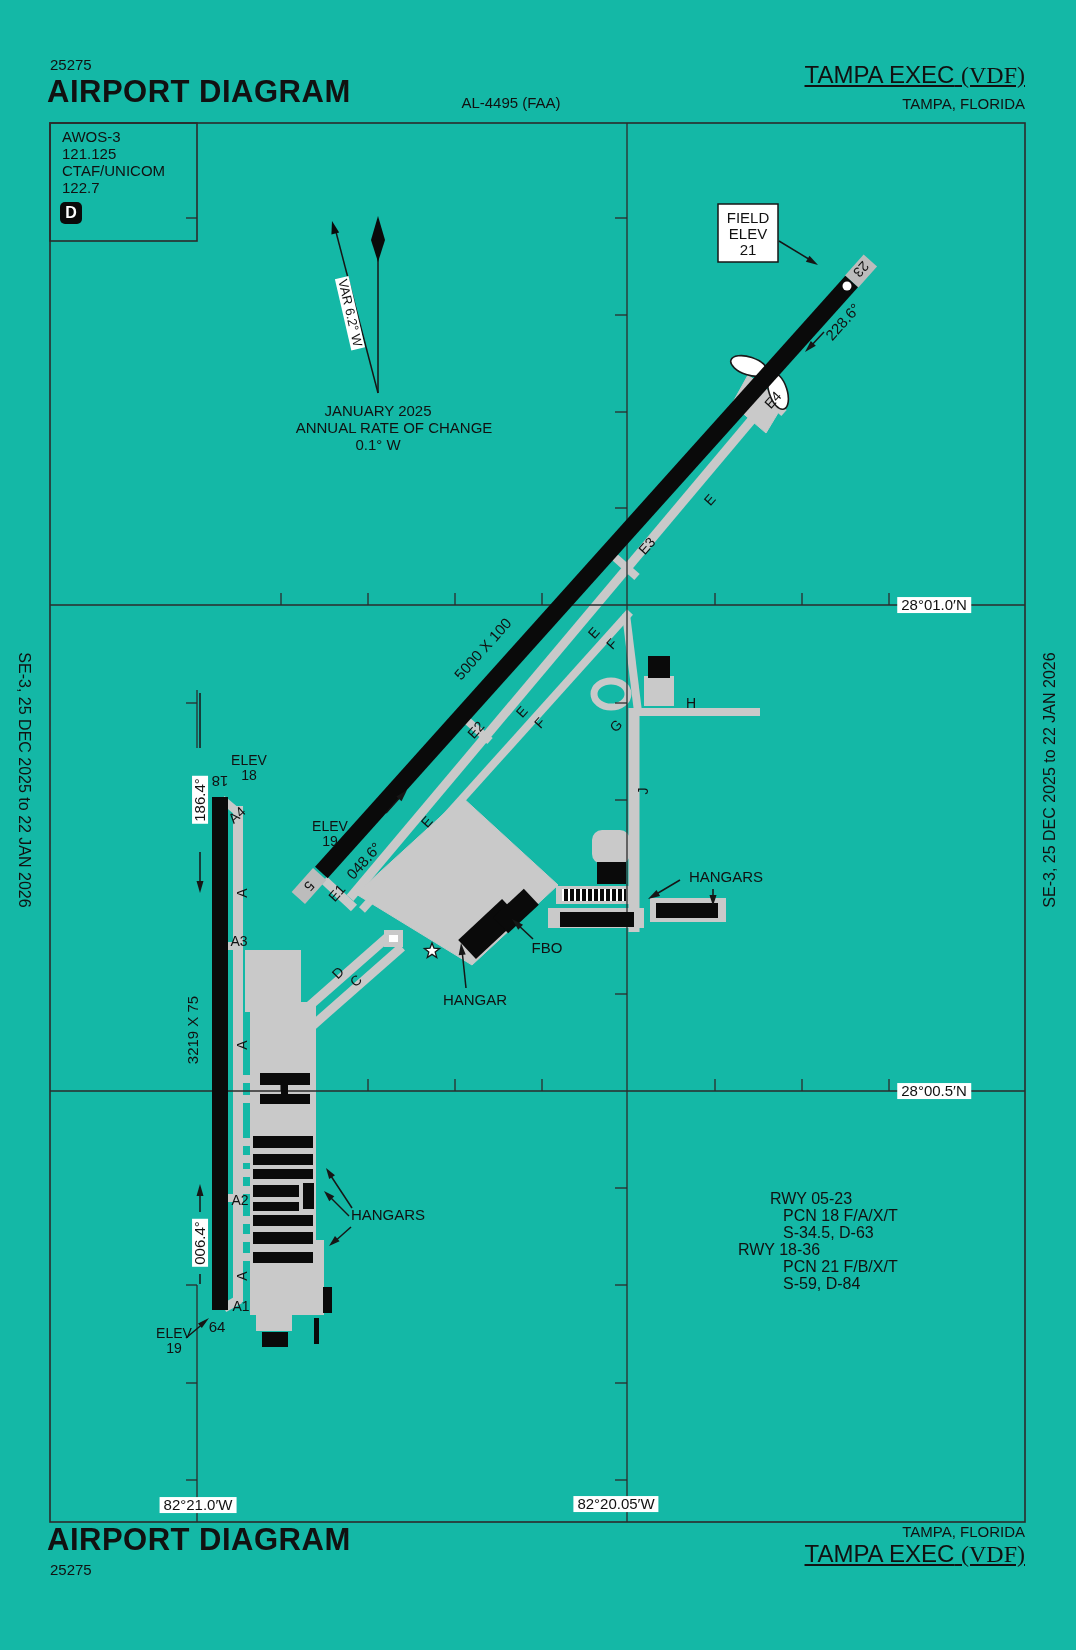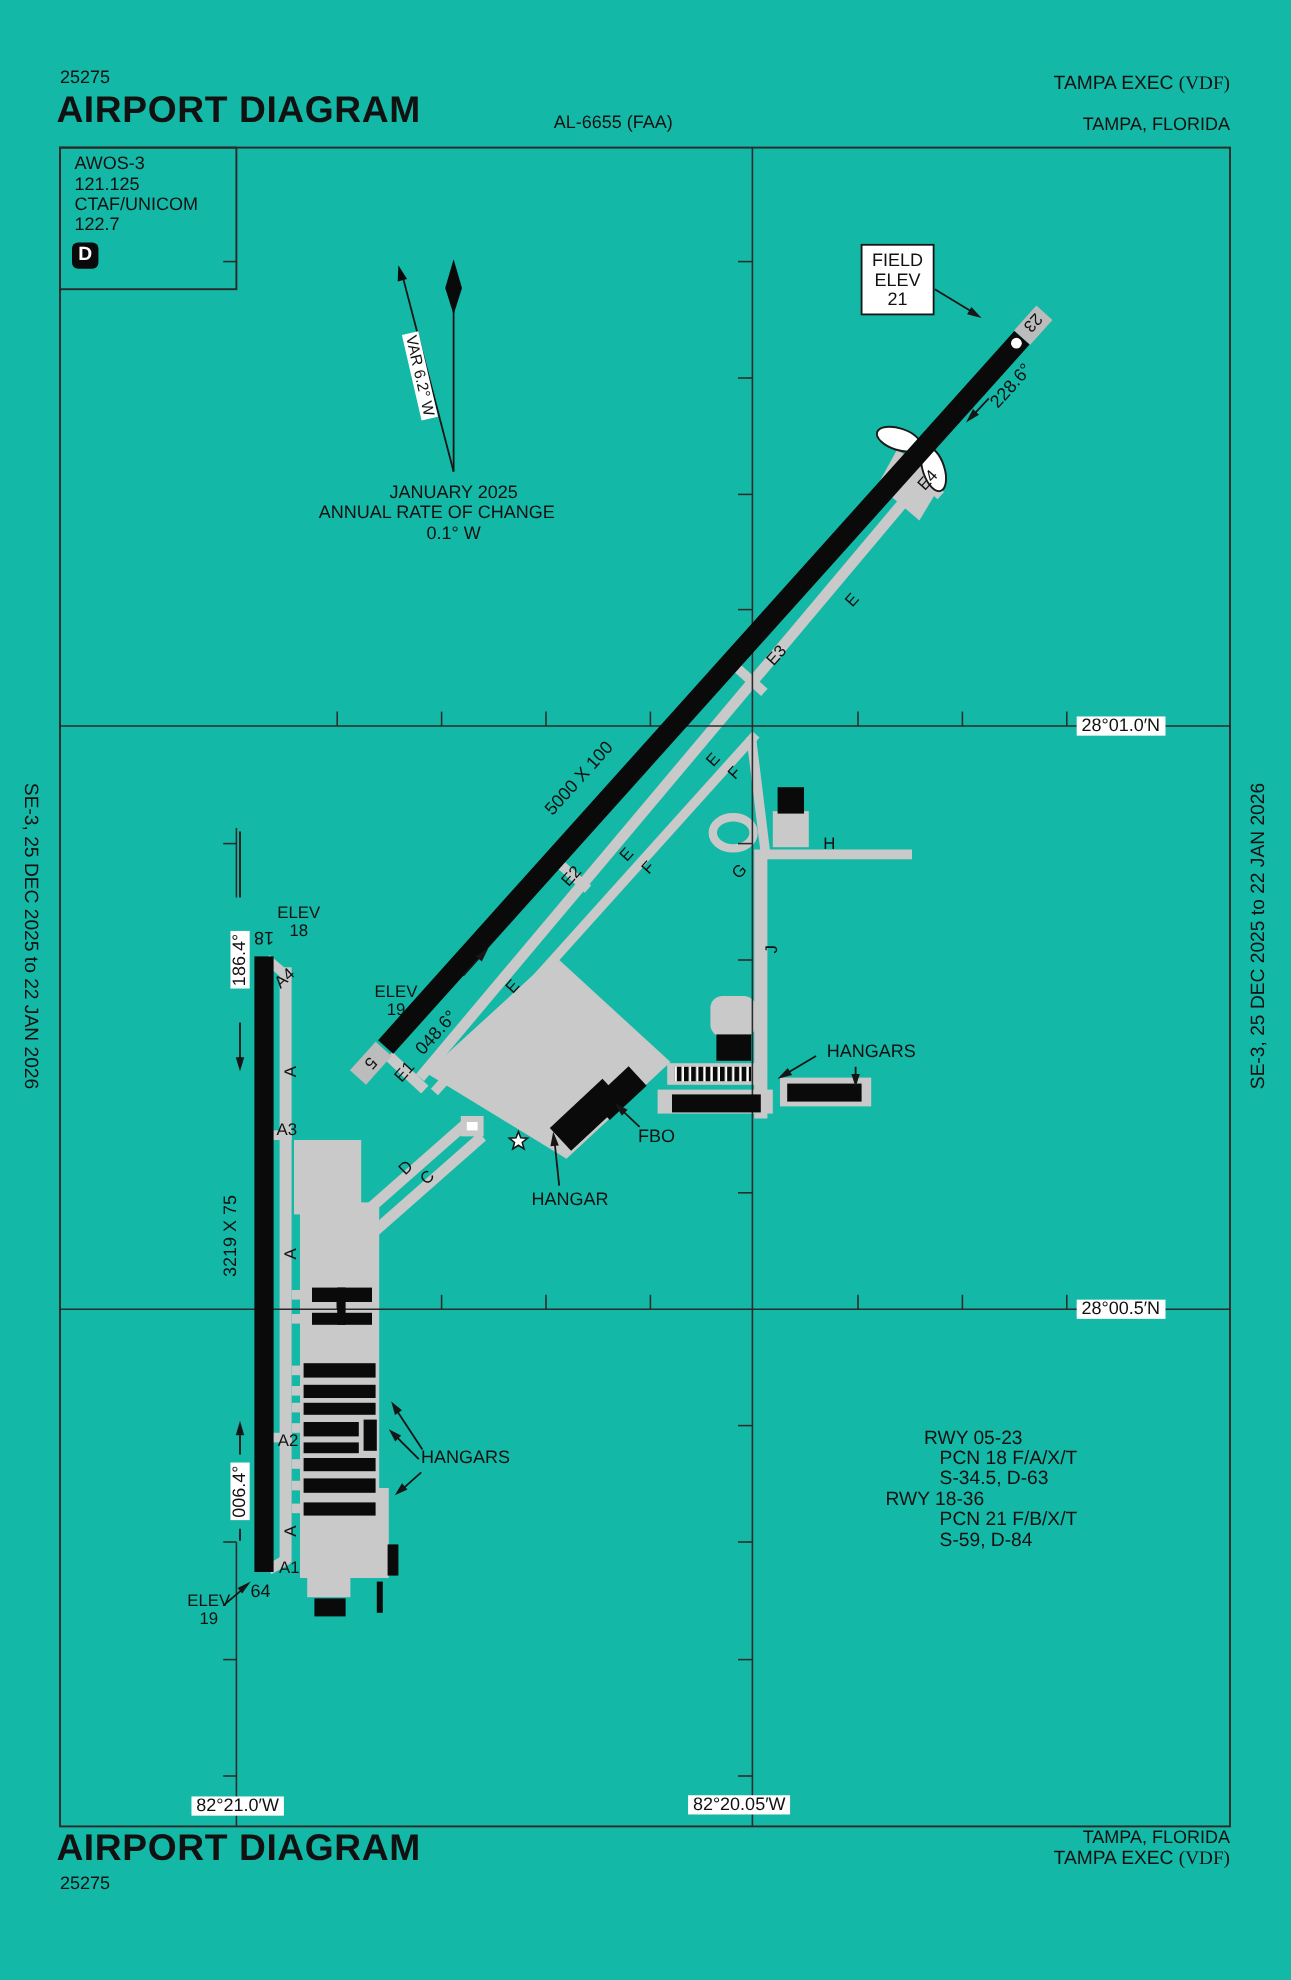--- a/index.html
+++ b/index.html
@@ -5,21 +5,21 @@
   html,body{margin:0;padding:0;background:#fff;}
   .page{position:relative;width:1076px;height:1650px;background:#14b8a6;overflow:hidden;
         font-family:"Liberation Sans",sans-serif;color:#111;}
   svg.geom{position:absolute;left:0;top:0;z-index:1;}
   .lb{position:absolute;z-index:3;white-space:nowrap;font-size:15px;line-height:1.06;color:#111;}
   .c{transform:translate(-50%,-50%);}
   .tl{transform:none;}
   .bgw{background:#fff;padding:0 4px;z-index:4;}
   .blk span{display:block;text-align:center;}
   .big{font-size:31px;font-weight:600;letter-spacing:.5px;}
-  .med{font-size:16px;font-weight:500;}
+  .med{font-size:24px;font-weight:500;text-decoration:underline;}
   .serif{font-family:"Liberation Serif",serif;}
   .right{text-align:right;}
   .badge{position:absolute;z-index:3;width:22px;height:22px;background:#0a0a0a;color:#fff;
          border-radius:5px;font-weight:700;font-size:16px;text-align:center;line-height:22px;}
   .small{font-size:13px;}
   .fs14{font-size:14px;}
   .fs16{font-size:16px;}
   .lh17{line-height:17px;}
 </style>
 </head>
@@ -258,39 +258,39 @@
       <line x1="351" y1="1227" x2="333" y2="1243"></line>
       <polygon points="329,1246 335,1236.1 339.6,1241.3" fill="#161616" stroke="none"></polygon>
     </g>
 
     <polygon points="432,943 434,948.2 439.6,948.5 435.2,952.1 436.7,957.5 432,954.4 427.3,957.5 428.8,952.1 424.4,948.5 430,948.2" fill="#ffffff" stroke="#161616" stroke-width="1.3"></polygon>
   </g>
 </svg>
 
 <div class="lb tl" style="left:50px;top:57px;">25275</div>
 <div class="lb tl big" style="left:47px;top:76px;">AIRPORT DIAGRAM</div>
-<div class="lb c" style="left:511px;top:103px;">AL-6655 (FAA)</div>
+<div class="lb c" style="left:511px;top:103px;">AL-4495 (FAA)</div>
 <div class="lb right med" style="right:51px;top:62px;">
   <span>TAMPA EXEC</span>
   <span class="serif">(VDF)</span>
 </div>
 <div class="lb right" style="right:51px;top:96px;">TAMPA, FLORIDA</div>
 
 <div class="lb c fs16" style="left:24px;top:780px;transform:translate(-50%,-50%) rotate(90deg);">SE-3,  25 DEC 2025  to  22 JAN 2026</div>
 <div class="lb c fs16" style="left:1050px;top:780px;transform:translate(-50%,-50%) rotate(-90deg);">SE-3,  25 DEC 2025  to  22 JAN 2026</div>
 
 <div class="lb tl lh17" style="left:62px;top:128px;">AWOS-3</div>
 <div class="lb tl lh17" style="left:62px;top:145px;">121.125</div>
 <div class="lb tl lh17" style="left:62px;top:162px;">CTAF/UNICOM</div>
 <div class="lb tl lh17" style="left:62px;top:179px;">122.7</div>
 <div class="badge" style="left:60px;top:202px;">D</div>
 
 <div class="lb c small" style="left:350px;top:313px;transform:translate(-50%,-50%) rotate(77deg);background:#fff;padding:0 2px;">VAR 6.2° W</div>
 <div class="lb c" style="left:378px;top:411px;">JANUARY 2025</div>
-<div class="lb c" style="left:364px;top:428px;">ANNUAL RATE OF CHANGE</div>
+<div class="lb c" style="left:394px;top:428px;">ANNUAL RATE OF CHANGE</div>
 <div class="lb c" style="left:378px;top:445px;">0.1° W</div>
 
 <div class="lb c" style="left:748px;top:218px;">FIELD</div>
 <div class="lb c" style="left:748px;top:234px;">ELEV</div>
 <div class="lb c" style="left:748px;top:250px;">21</div>
 
 <div class="lb c bgw" style="left:934px;top:605px;">28°01.0′N</div>
 <div class="lb c bgw" style="left:934px;top:1091px;">28°00.5′N</div>
 <div class="lb c bgw" style="left:198px;top:1505px;">82°21.0′W</div>
 <div class="lb c bgw" style="left:616px;top:1504px;">82°20.05′W</div>

